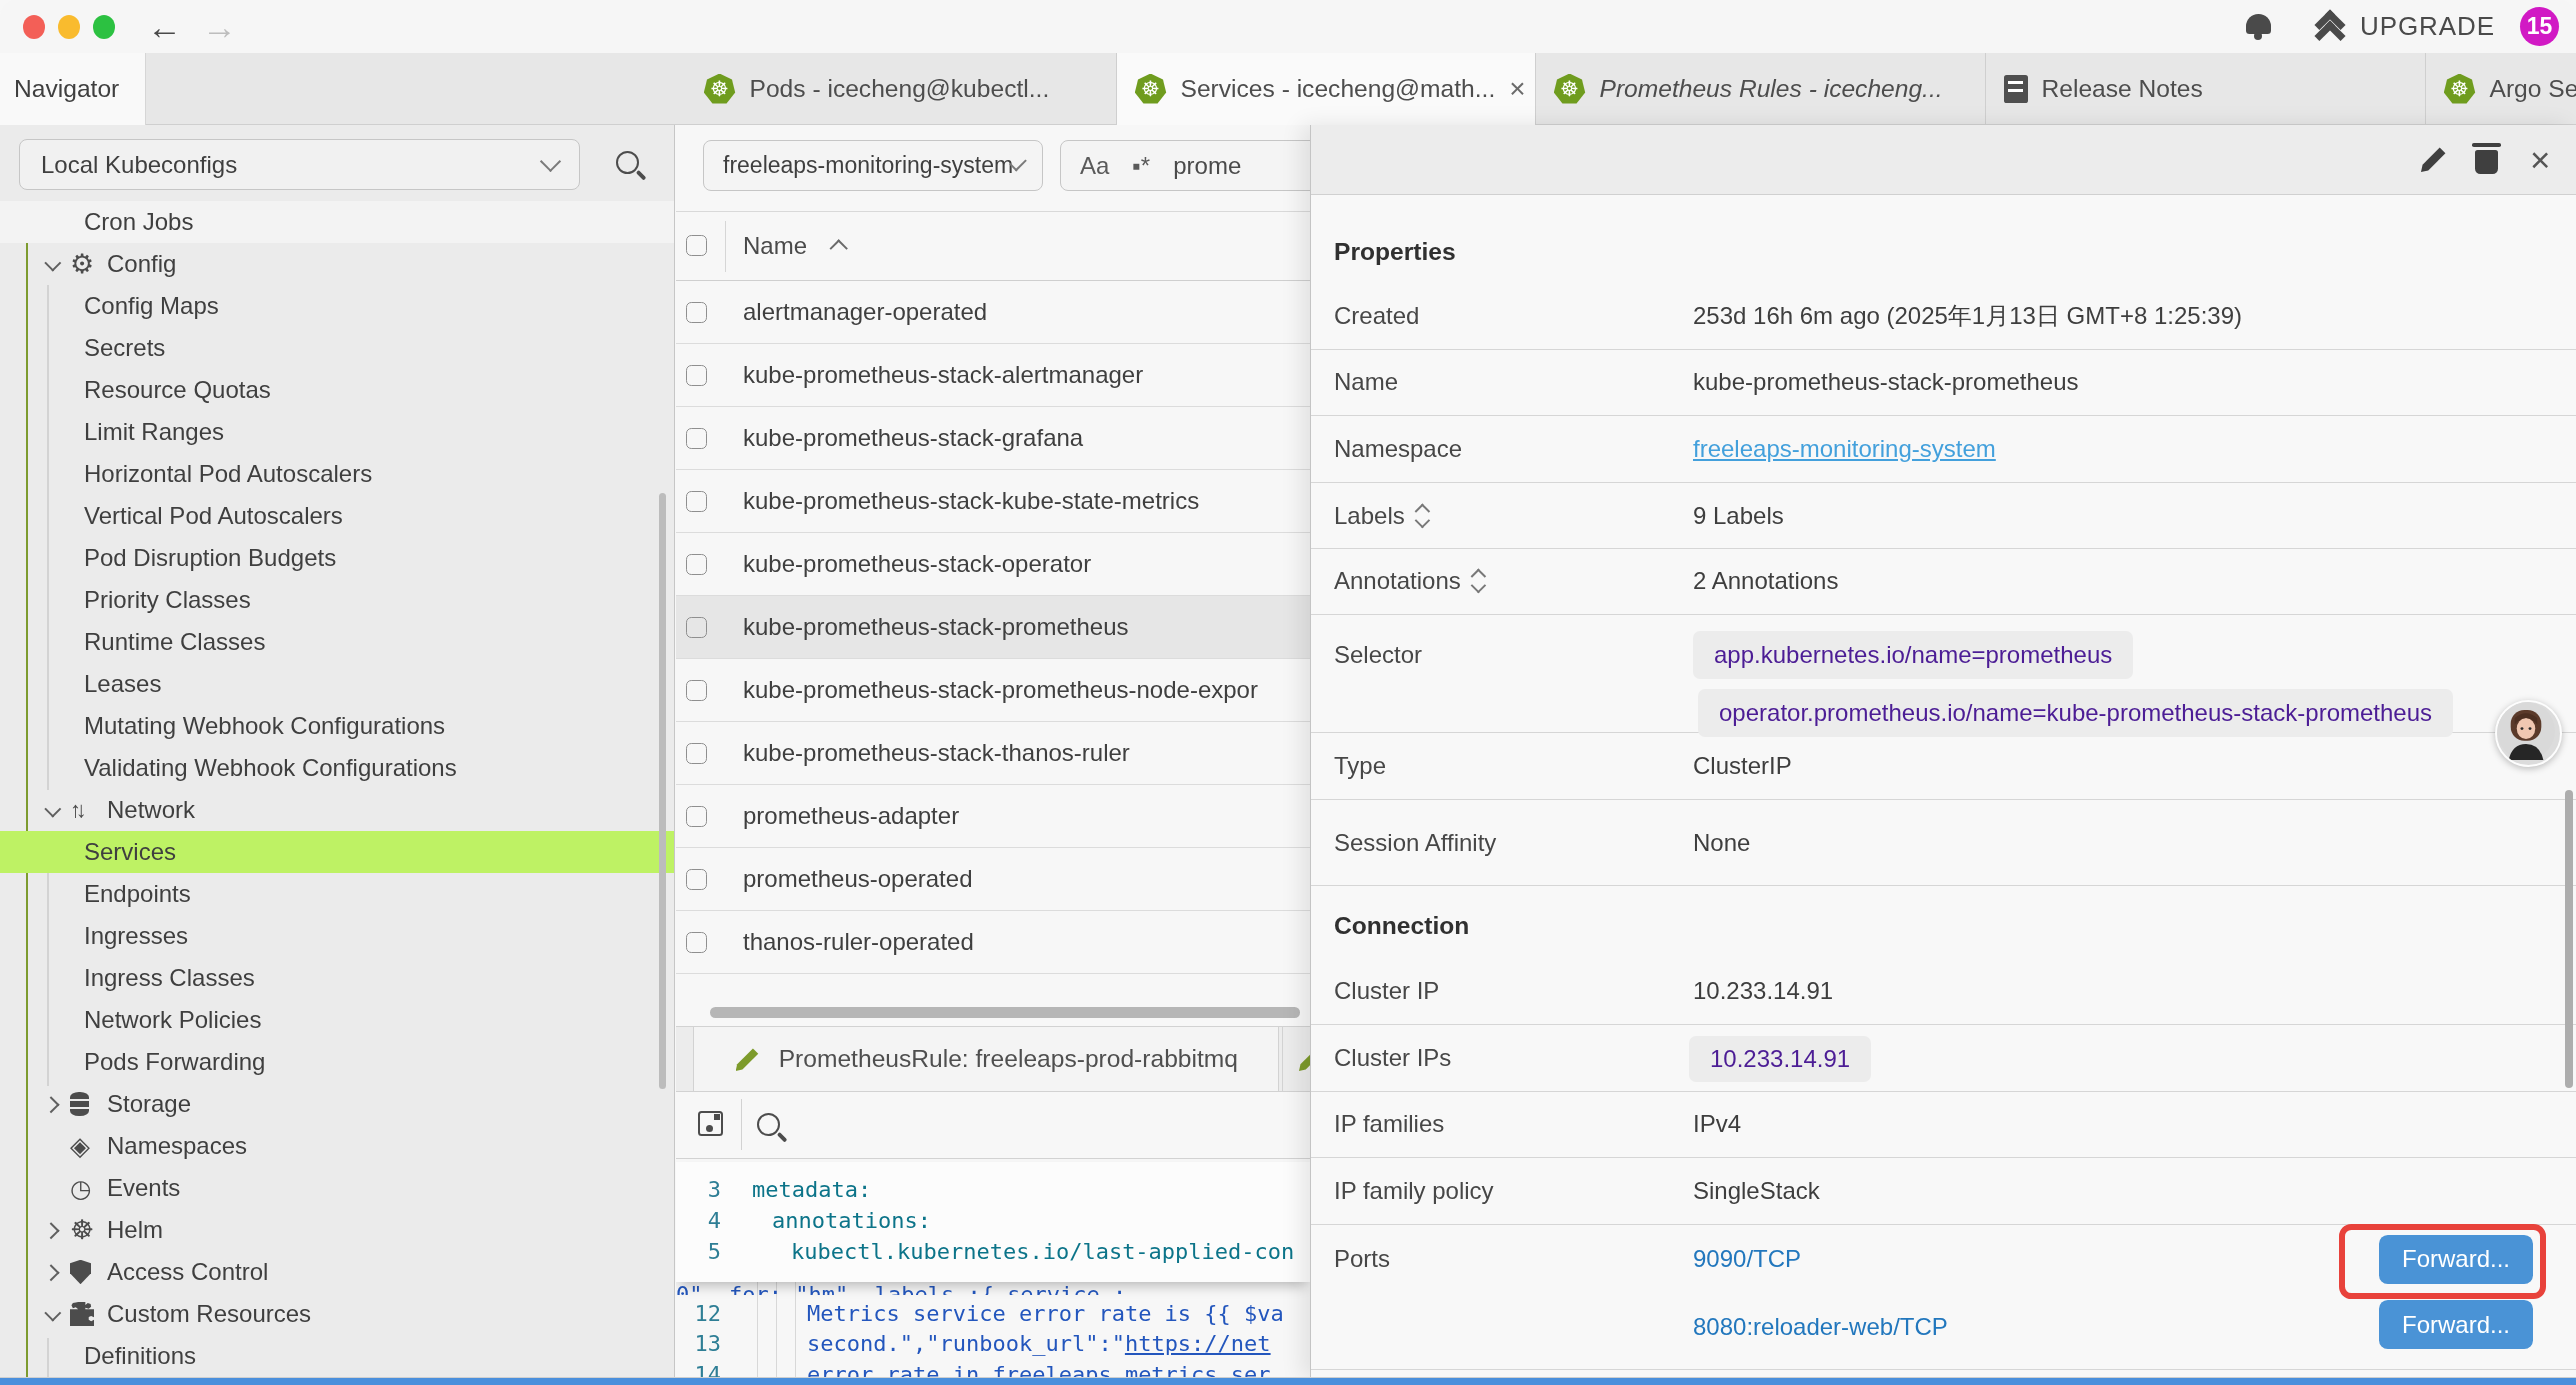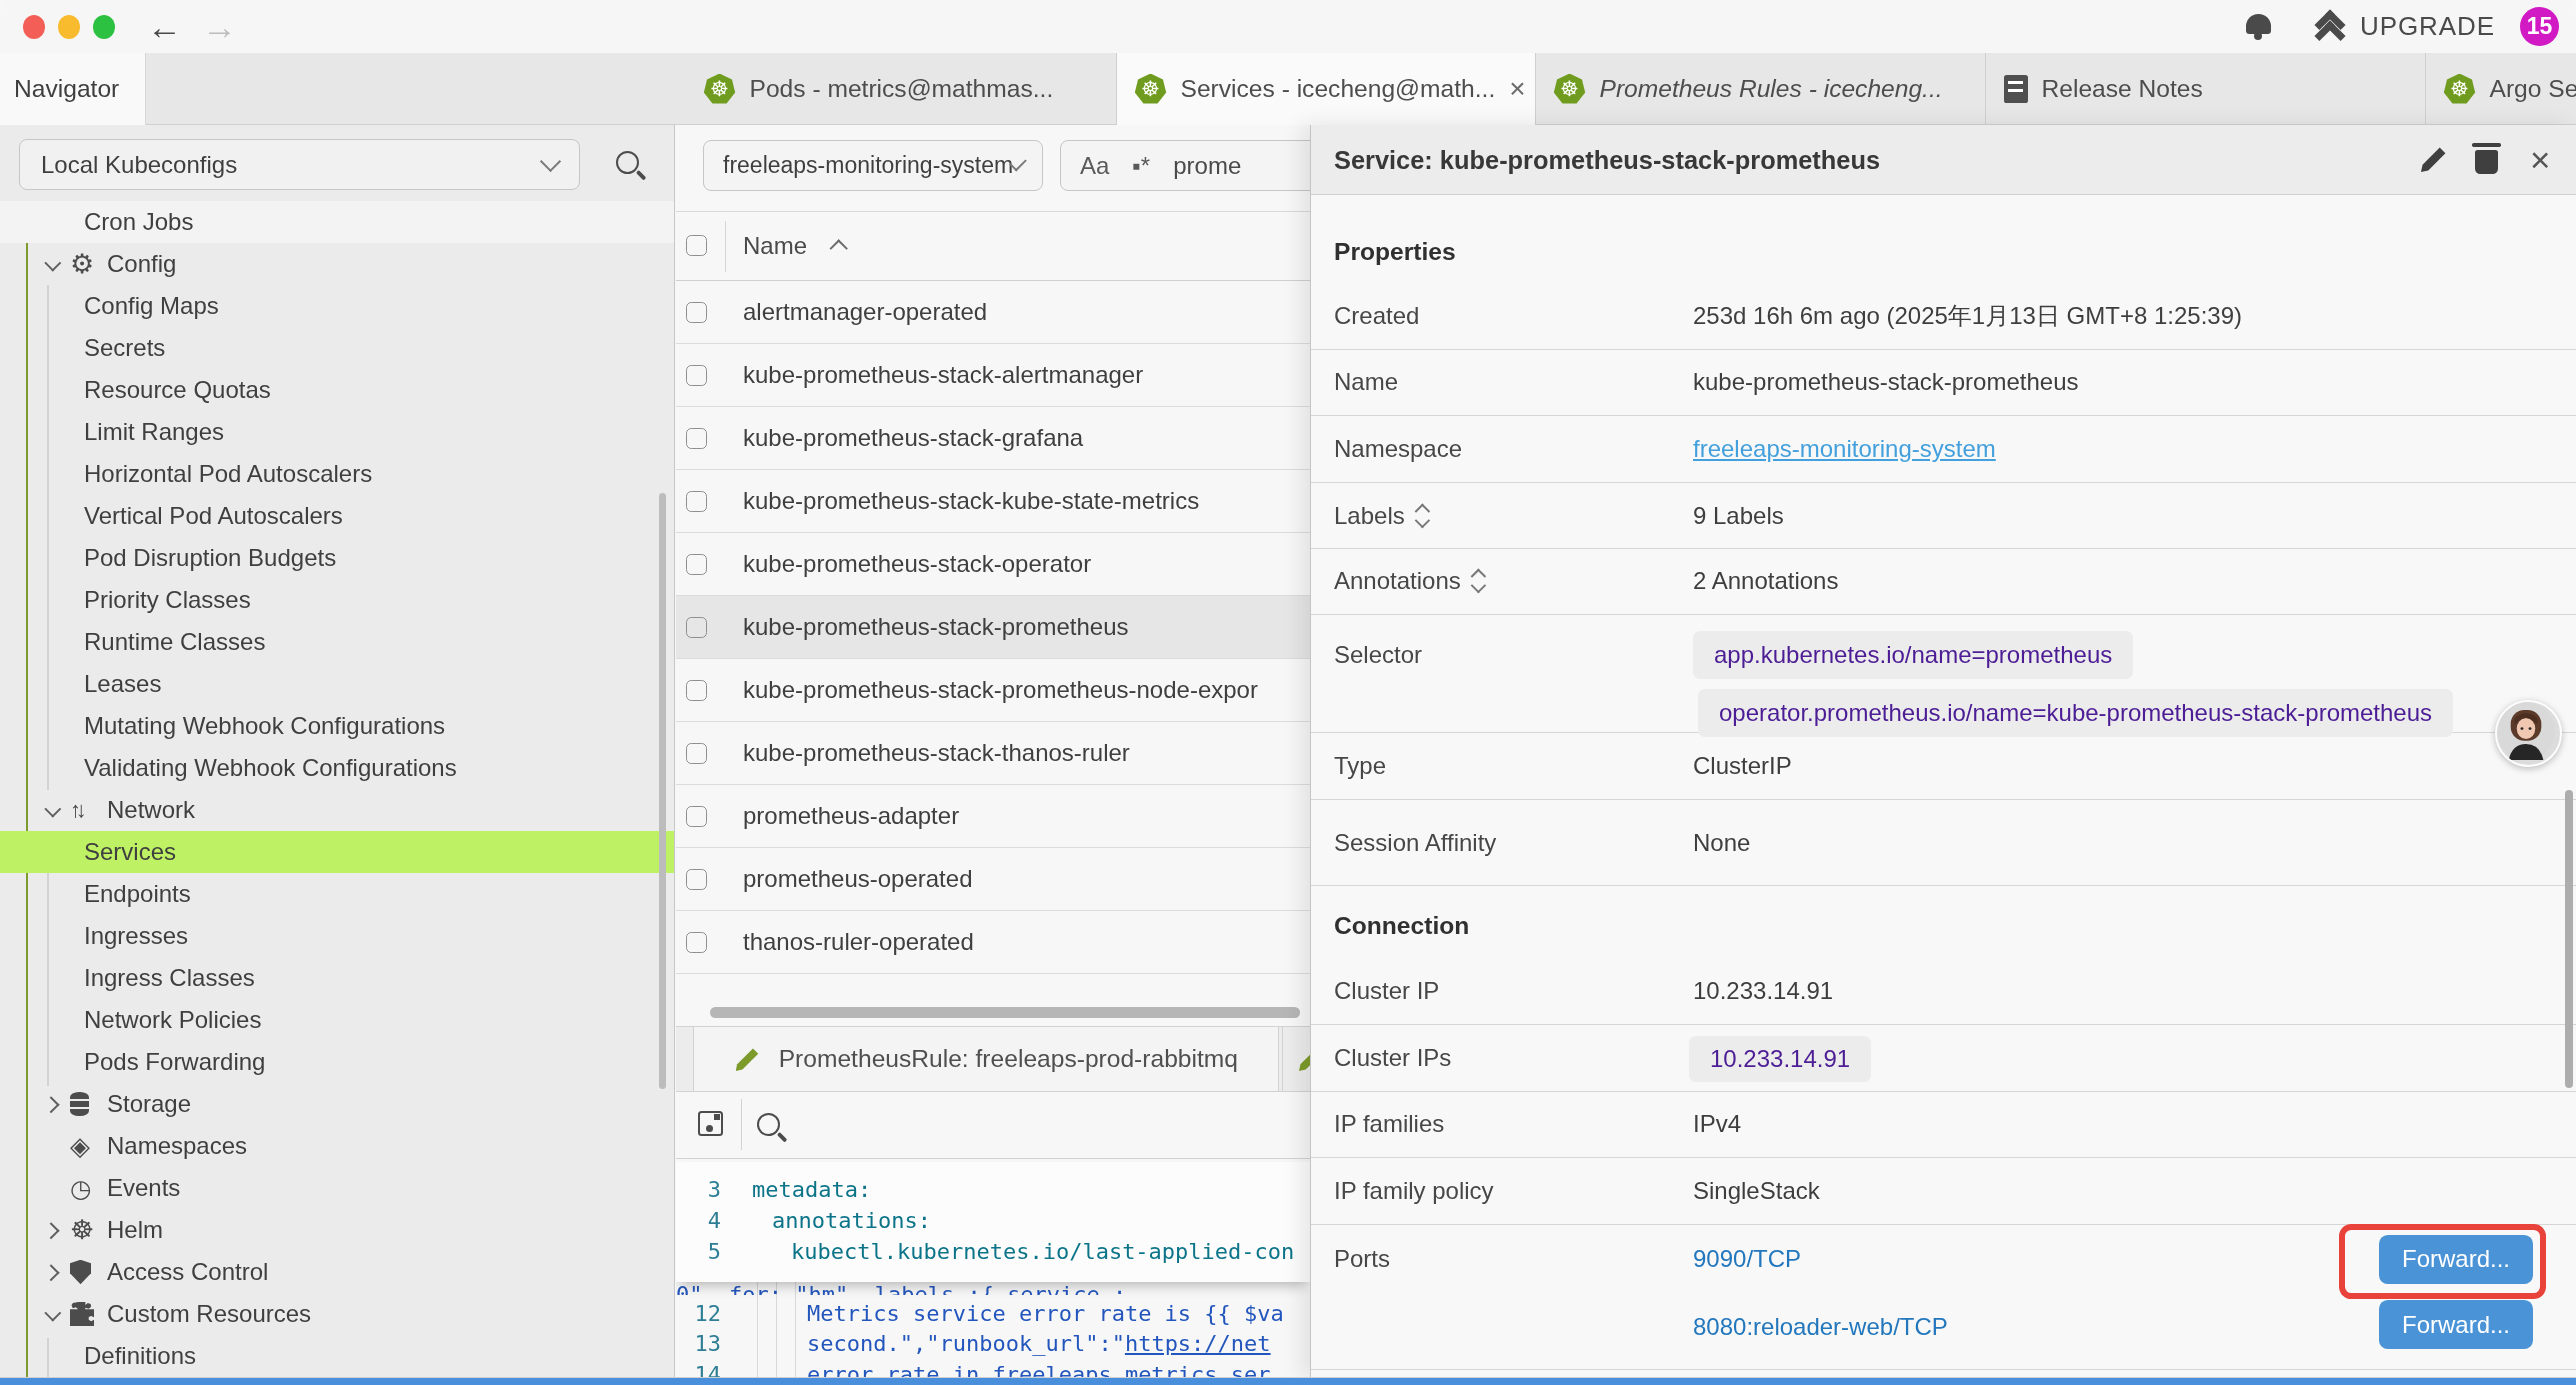--- a/index.html
+++ b/index.html
@@ -169,21 +169,21 @@
 </div>
 
 <div class="tabstrip"></div>
 <div class="stripline"></div>
 <div class="navtab">Navigator</div>
 <div class="doctabs">
 
     <div class="dtab" data-kind="kubernetes">
       <span class="k8s"></span>
 
-      <span class="dtab-label">Pods - metrics@mathmas...</span>
+      <span class="dtab-label">Pods - icecheng@kubectl...</span>
       <span class="tab-close"></span>
     </div>
 
     <div class="dtab" data-state="active" data-kind="kubernetes">
       <span class="k8s"></span>
 
       <span class="dtab-label">Services - icecheng@math...</span>
       <span class="tab-close">×</span>
     </div>
 
@@ -501,21 +501,20 @@
       <div class="eline" style="top:74px">
         <span class="lnum">5</span>
         <span class="ecode ekey" style="left:115px">kubectl.kubernetes.io/last-applied-con</span>
       </div>
     </div>
   </div>
 </div>
 
 <div class="panel">
   <div class="phead">
-    <span class="ptitle">Service: kube-prometheus-stack-prometheus</span>
     <span class="hico pencil-dark" style="left:1110px"></span>
     <span class="trash" style="left:1164px"></span>
     <span class="xclose" style="left:1219px">×</span>
   </div>
 
   <div class="sec-head" style="top:96px">Properties</div>
 
   <div class="prow" style="top:158px;height:67px">
     <span class="plabel">Created</span>
     <span class="pvalue">253d 16h 6m ago (2025年1月13日 GMT+8 1:25:39)</span>

